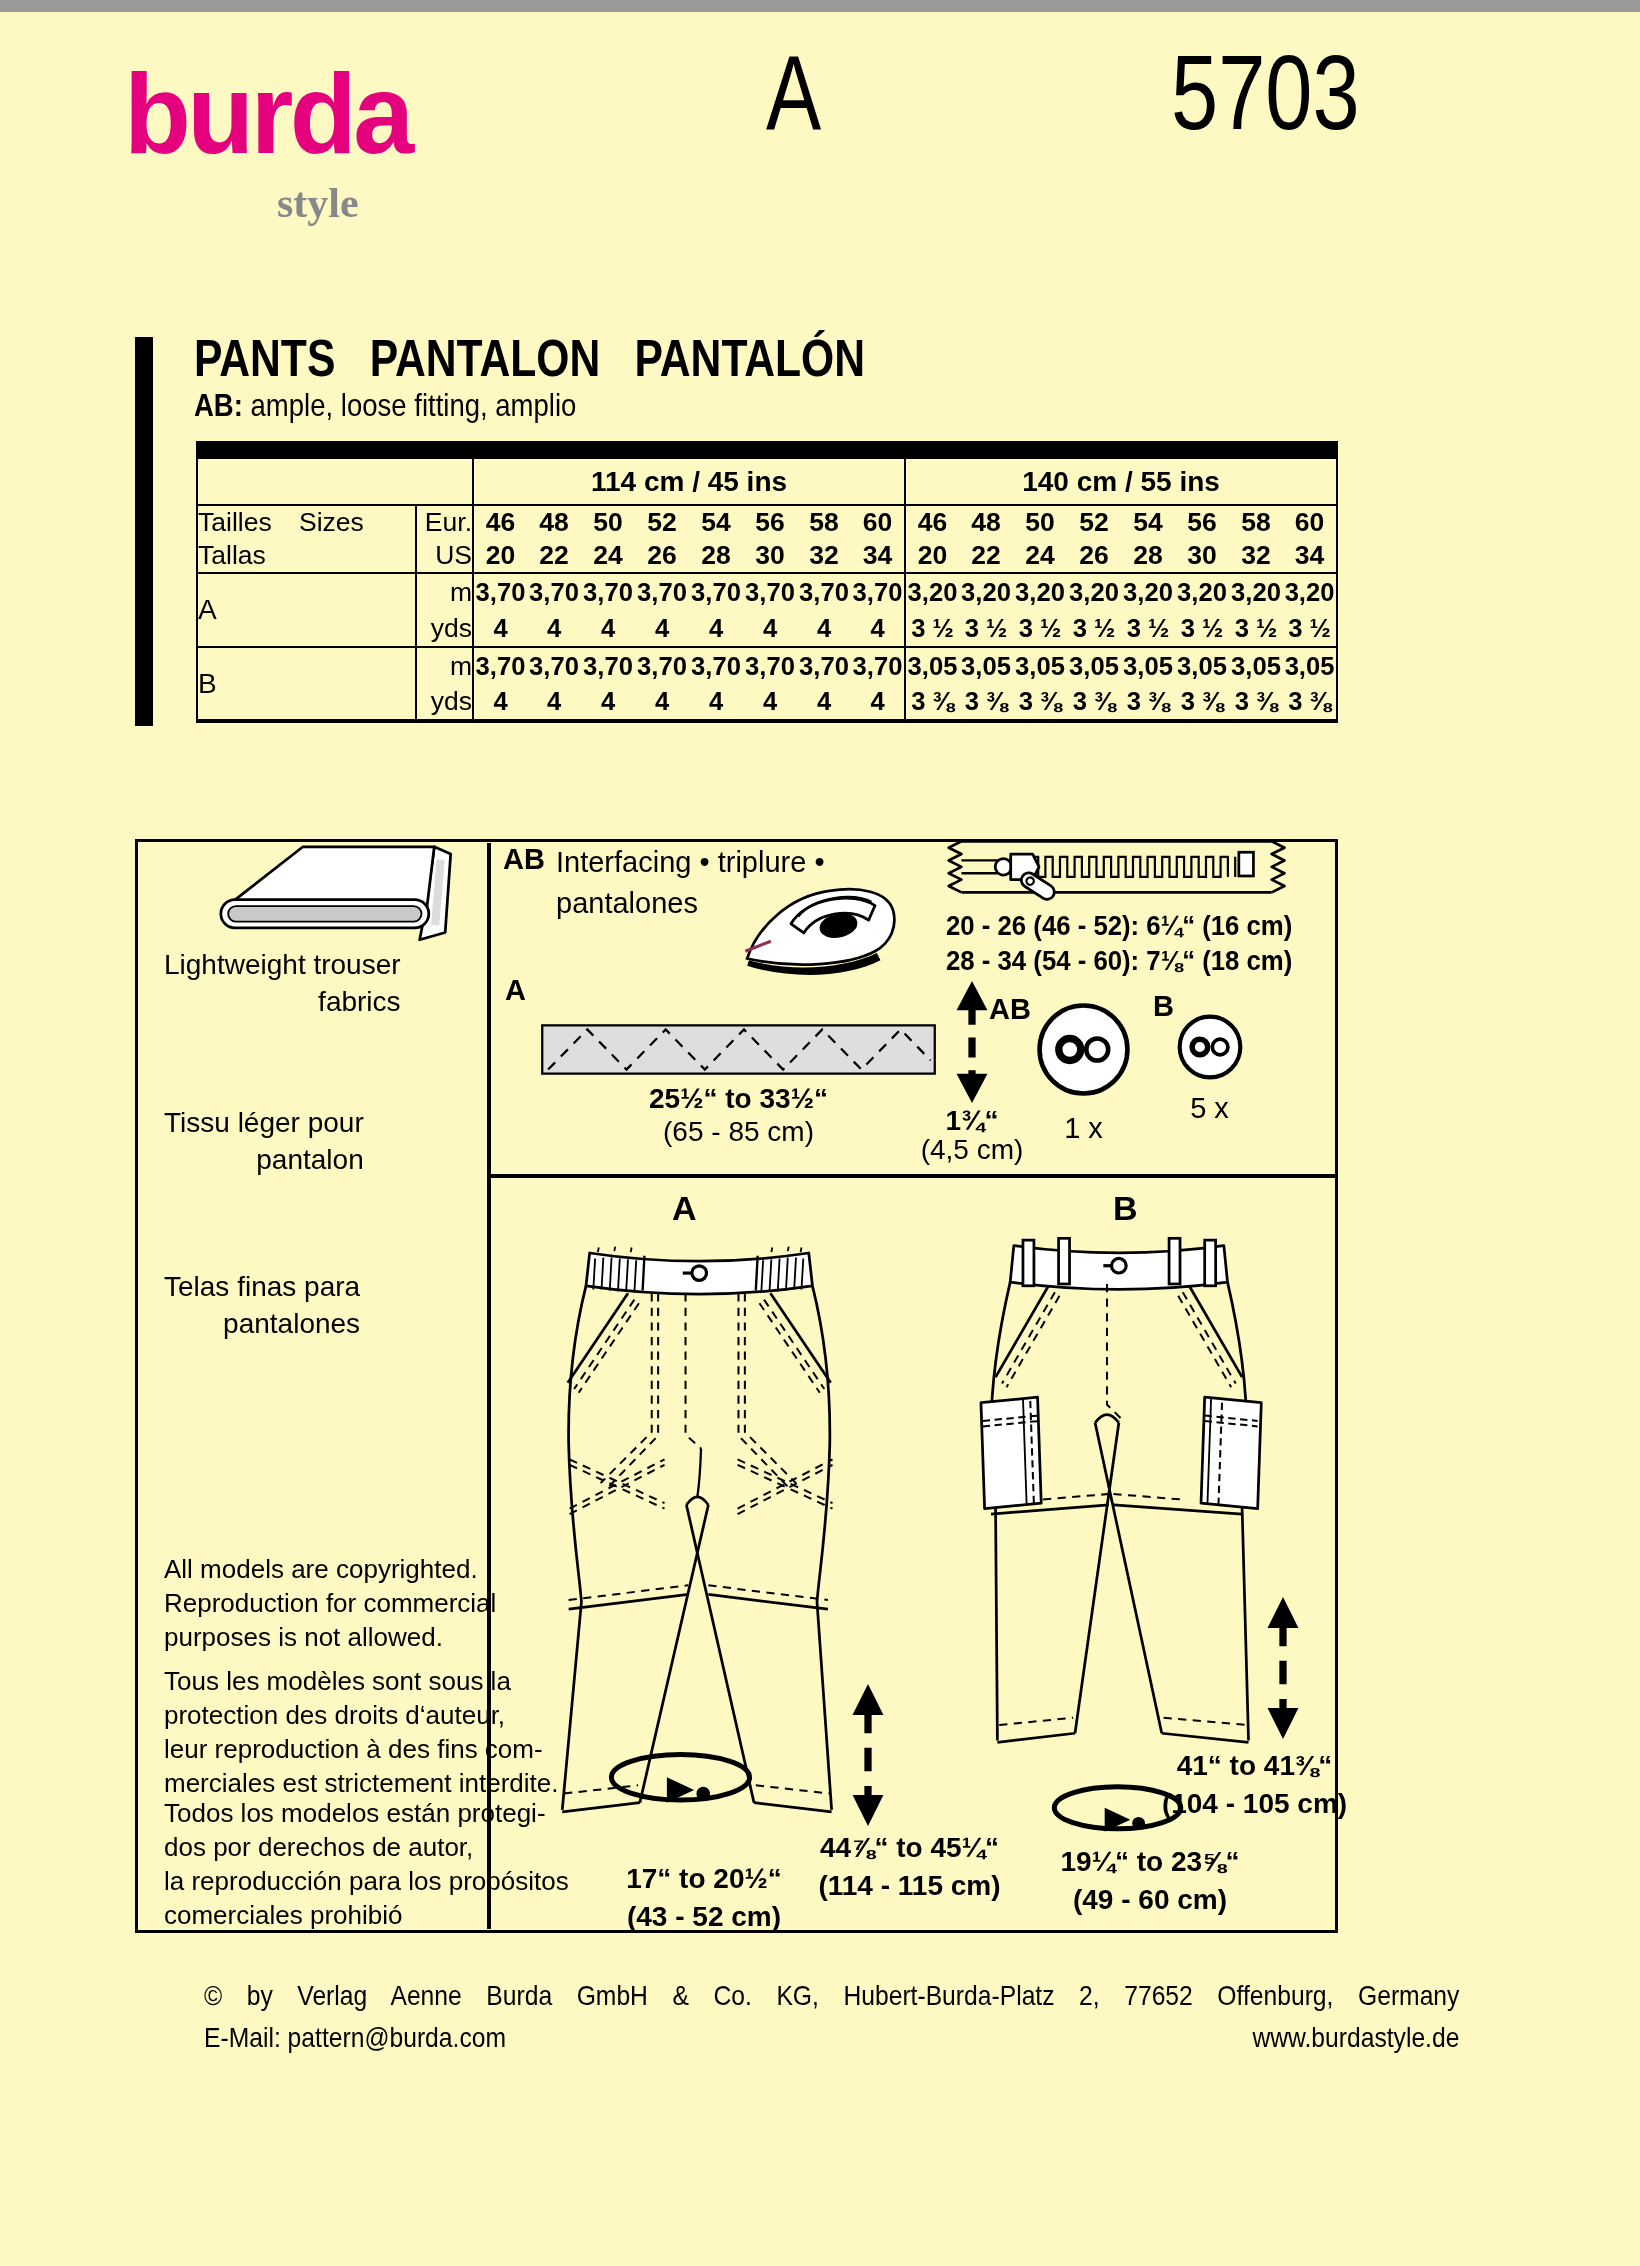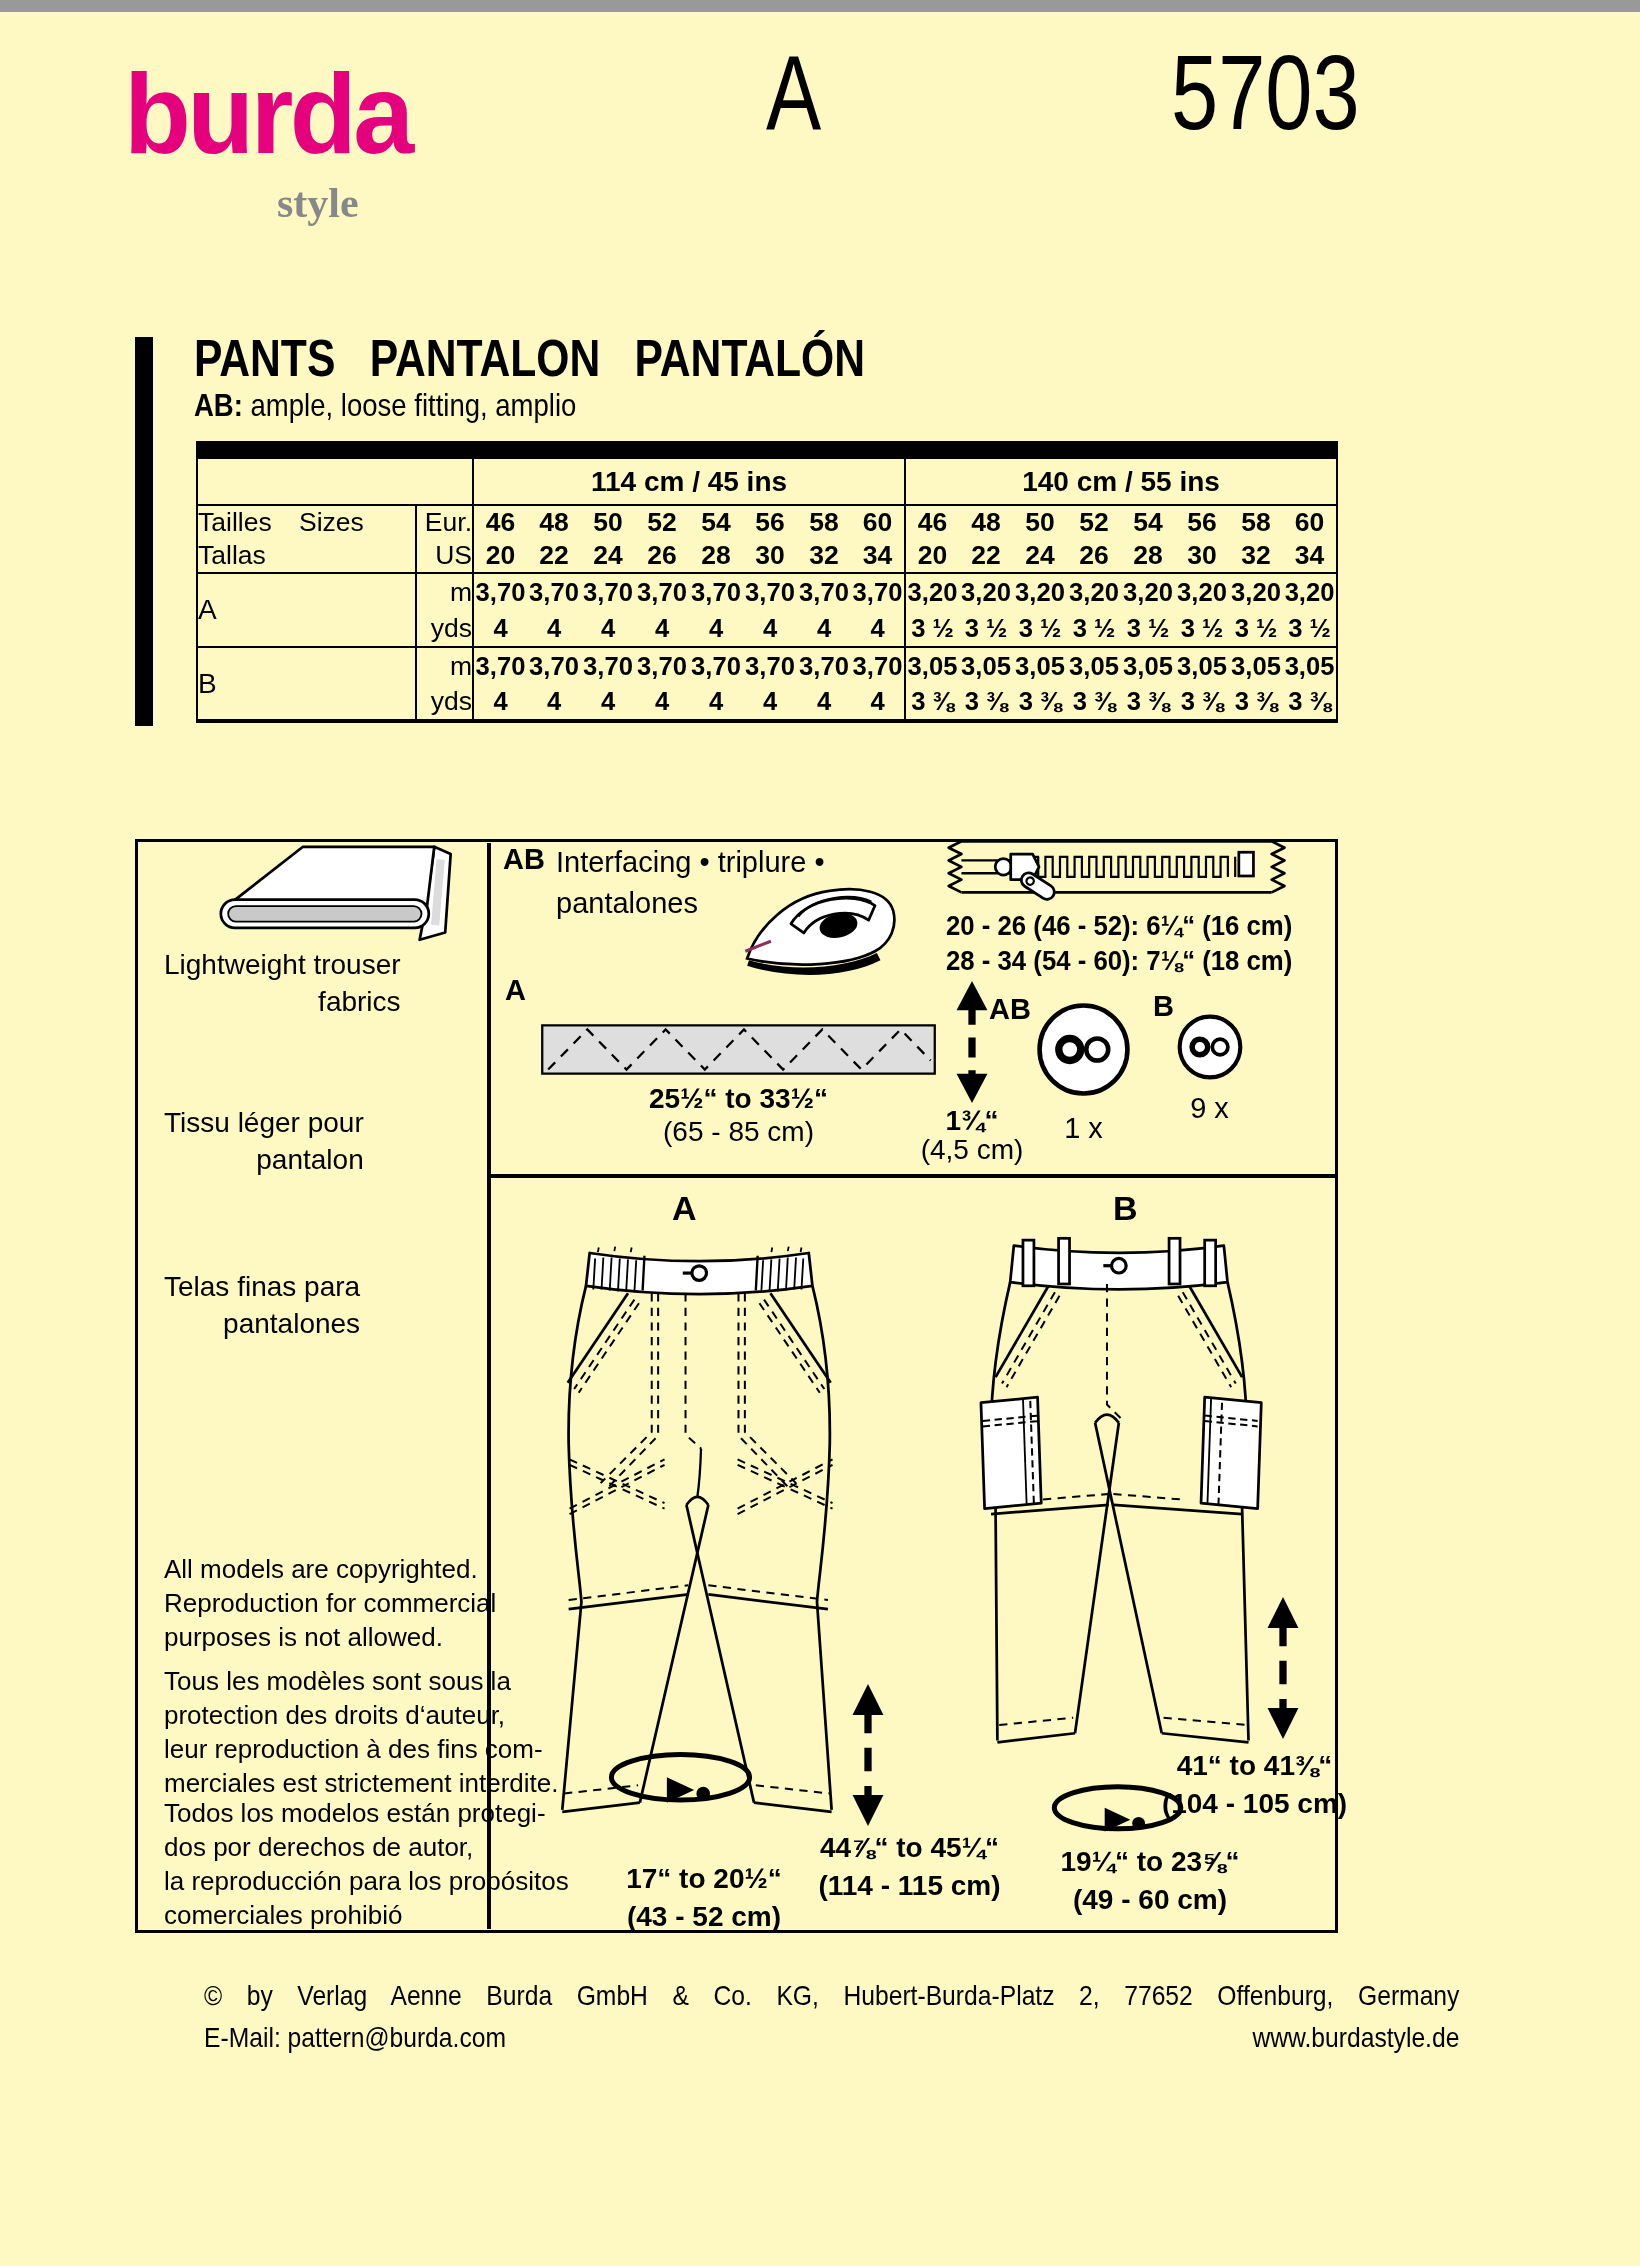--- a/index.html
+++ b/index.html
@@ -312,21 +312,21 @@
     <circle cx="68" cy="53" r="12" fill="none" stroke="#000" stroke-width="5"></circle>
   </svg>
   <div class="abs ctext txt-32" style="left:1047px;top:1098px;width:73px">1 x</div>
 
   <div class="abs lbl-b34" style="left:1153px;top:980px">B</div>
   <svg class="abs" style="left:1176px;top:1001px" width="68" height="68" viewBox="0 0 74 74">
     <circle cx="37" cy="37" r="33" fill="#fff" stroke="#000" stroke-width="4.5"></circle>
     <circle cx="26" cy="37" r="8.5" fill="none" stroke="#000" stroke-width="6"></circle>
     <circle cx="48" cy="37" r="8.5" fill="none" stroke="#000" stroke-width="4"></circle>
   </svg>
-  <div class="abs ctext txt-32" style="left:1173px;top:1078px;width:73px">9 x</div>
+  <div class="abs ctext txt-32" style="left:1173px;top:1078px;width:73px">5 x</div>
 
   <div class="abs" style="left:672px;top:1177px;font-size:34px;font-weight:bold">A</div>
   <div class="abs" style="left:1113px;top:1177px;font-size:34px;font-weight:bold">B</div>
 
   <svg class="abs" style="left:544px;top:1217px" width="315" height="594" viewBox="0 0 345 650">
     <g stroke="#000" fill="none" stroke-width="3">
       <path d="M46,62 C34,110 26,170 27,235 C29,320 39,380 41,408 L20,636"></path>
       <path d="M294,62 C306,110 314,170 313,235 C311,320 301,380 299,408 L315,636"></path>
       <path d="M105,628 L180,302"></path>
       <path d="M230,628 L156,302"></path>

